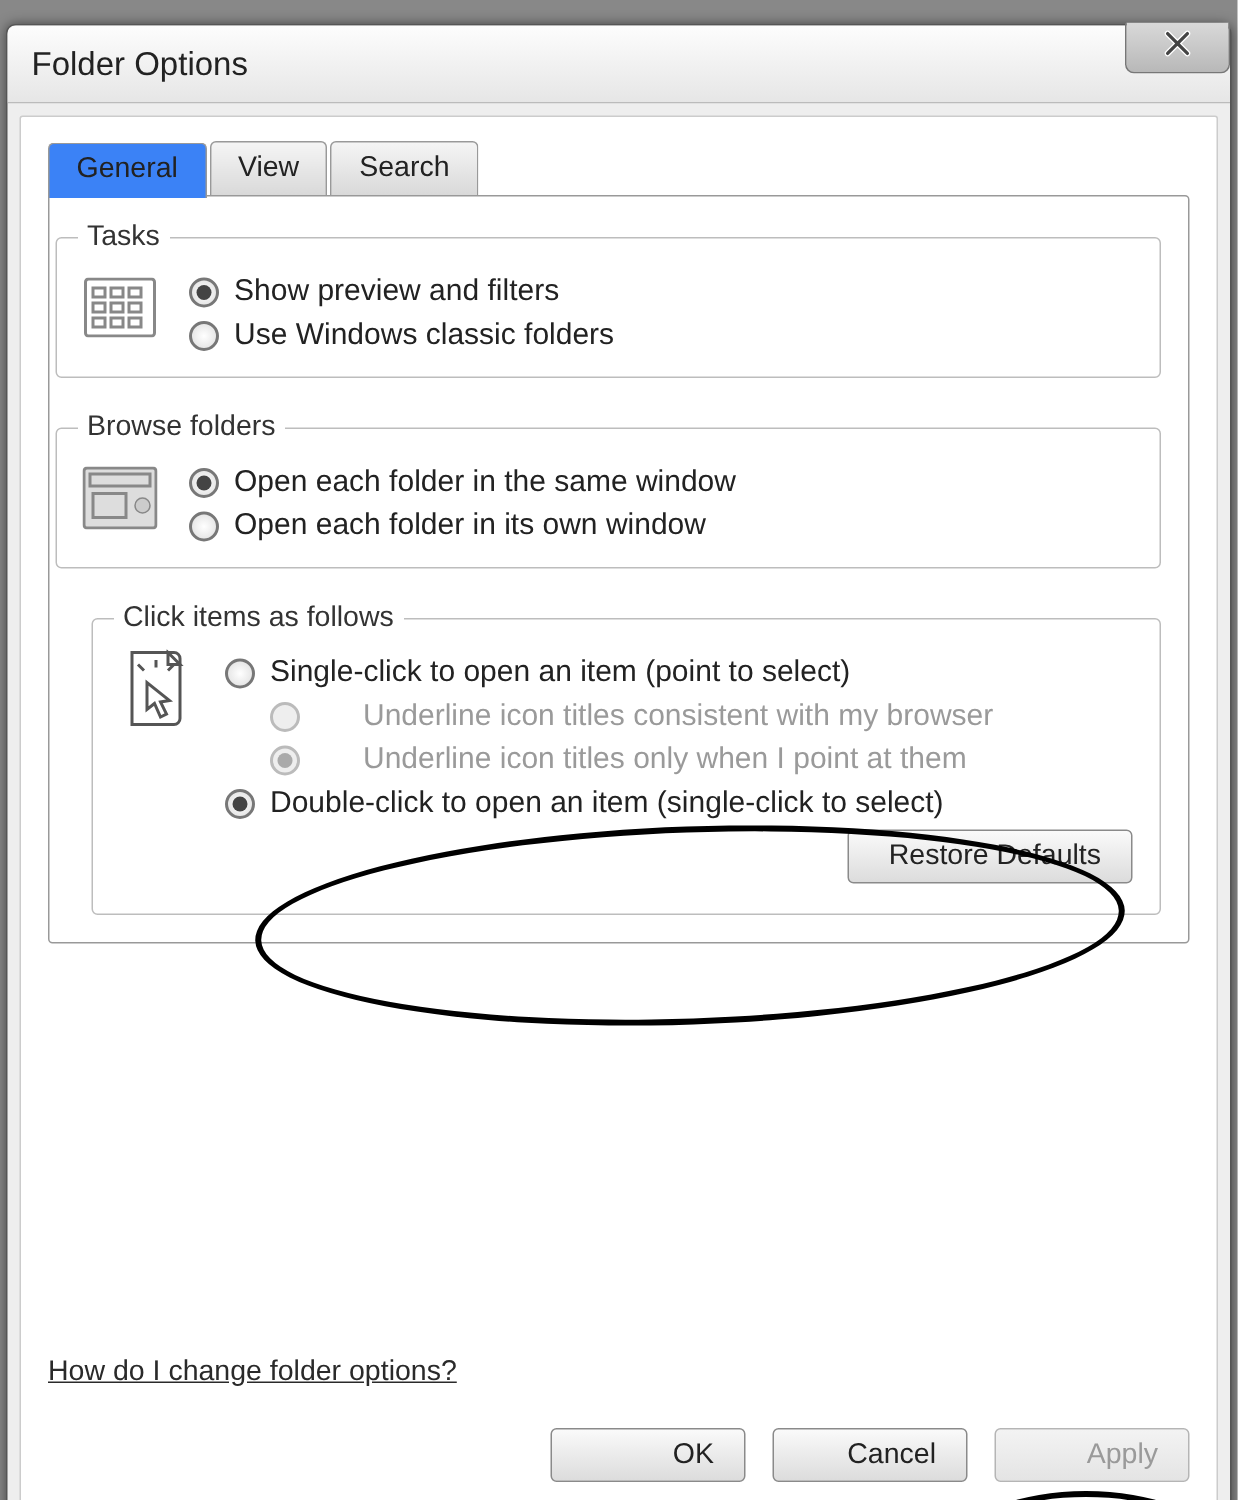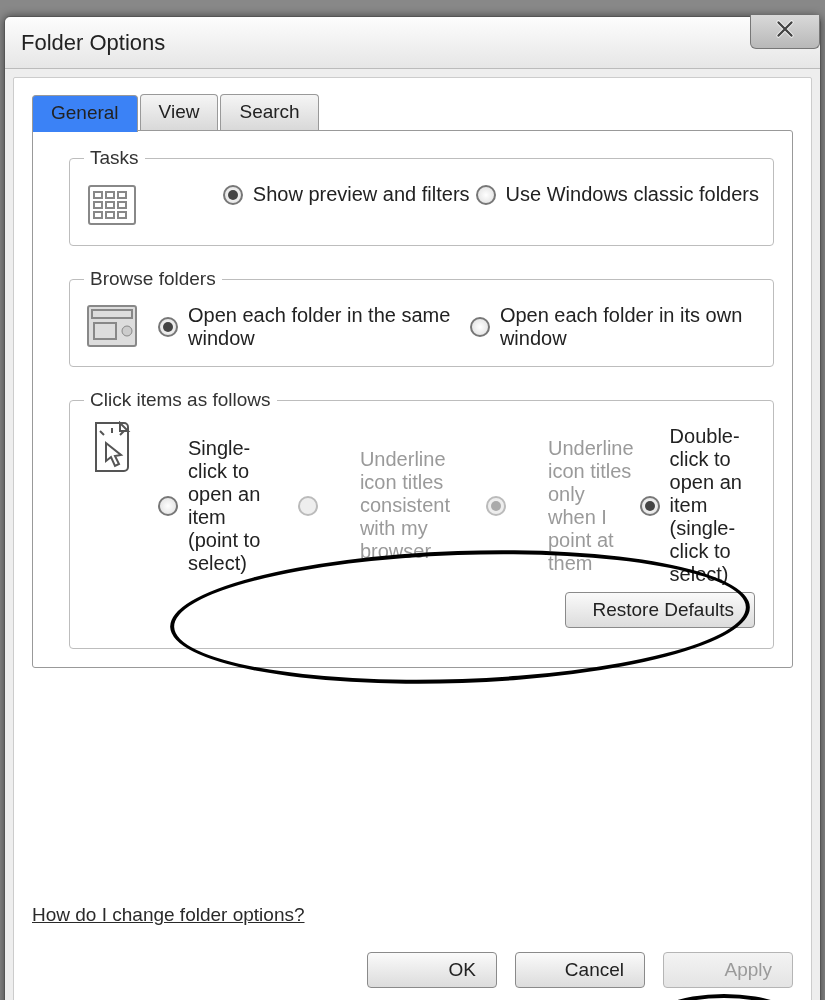--- a/index.html
+++ b/index.html
@@ -81,21 +81,21 @@
   }
   .tab.active {
     background: #3b82f6;
     z-index: 2;
     padding-bottom: 8px;
     top: 1px;
   }
   .tab-panel {
     border: 1px solid #999;
     border-radius: 0 3px 3px 3px;
-    padding: 16px 18px 10px 36px;
+    padding: 16px 18px 10px 4px;
     background: #fff;
     flex: 0 0 auto;
     position: relative;
   }
   fieldset.group {
     border: 1px solid #bdbdbd;
     border-radius: 4px;
     margin: 0 0 22px 0;
     padding: 12px 14px 16px 14px;
     position: relative;
@@ -111,21 +111,21 @@
     gap: 18px;
   }
   .icon-box {
     width: 56px; height: 48px;
     flex: 0 0 56px;
     display:flex; align-items:center; justify-content:center;
   }
   .options {
     flex: 1;
     display: flex;
-    flex-direction: row;
+    flex-direction: column;
     gap: 6px;
     padding-top: 2px;
     justify-content: flex-end;
   }
   .opt {
     display: flex;
     align-items: center;
     gap: 10px;
     font-size: 20px;
     color: #222;
@@ -267,21 +267,21 @@
               <span>Open each folder in the same window</span>
             </label>
             <label class="opt">
               <span class="radio"></span>
               <span>Open each folder in its own window</span>
             </label>
           </div>
         </div>
       </fieldset>
 
-      <fieldset class="group" style="margin-bottom:8px;">
+      <fieldset class="group" style="margin-bottom:8px;margin-left:24px;">
         <legend>Click items as follows</legend>
         <div class="row">
           <div class="icon-box">
             <svg class="click-icon" width="44" height="52" viewBox="0 0 44 52">
               <path d="M6 2 h28 a4 4 0 0 1 4 4 v40 a4 4 0 0 1 -4 4 h-28 z" fill="#f5f5f5" stroke="#aaa"></path>
               <path d="M30 2 l8 8 h-8 z" fill="#ddd" stroke="#aaa"></path>
               <path d="M16 22 l0 18 l5 -4 l4 9 l4 -2 l-4 -8 l6 -1 z" fill="#fff" stroke="#333" stroke-width="1.5"></path>
               <path d="M14 14 l-4 -4 M22 12 l0 -5 M30 14 l4 -4" stroke="#888"></path>
             </svg>
           </div>

